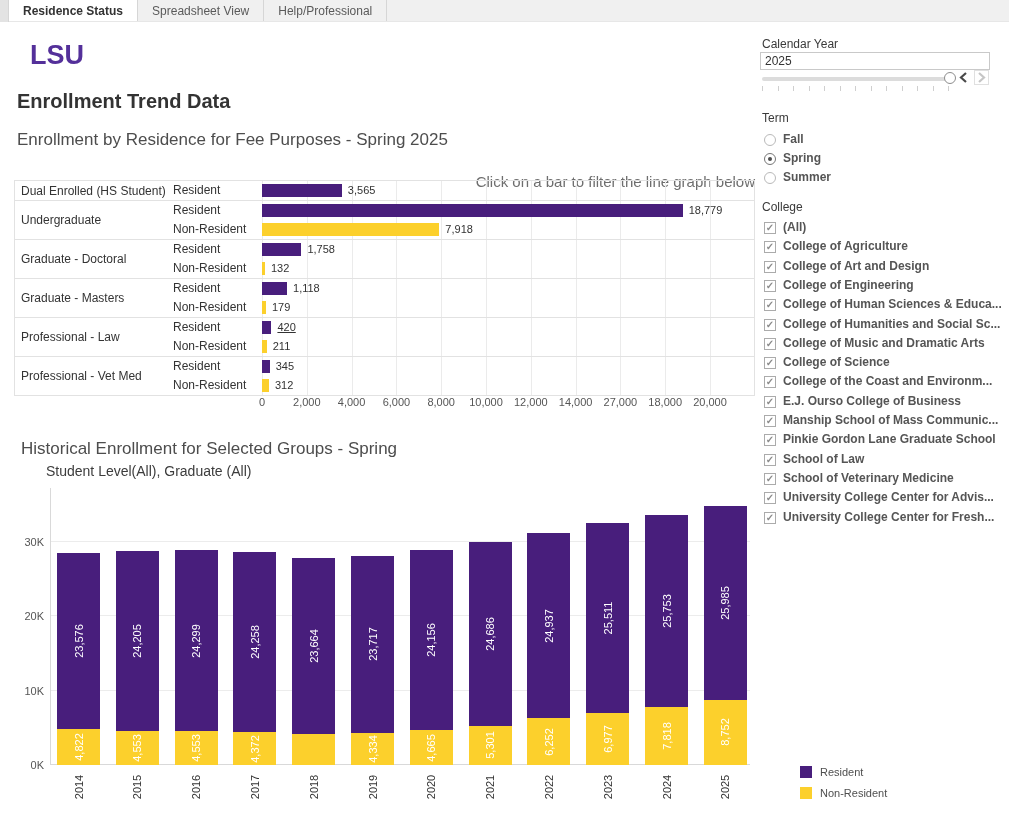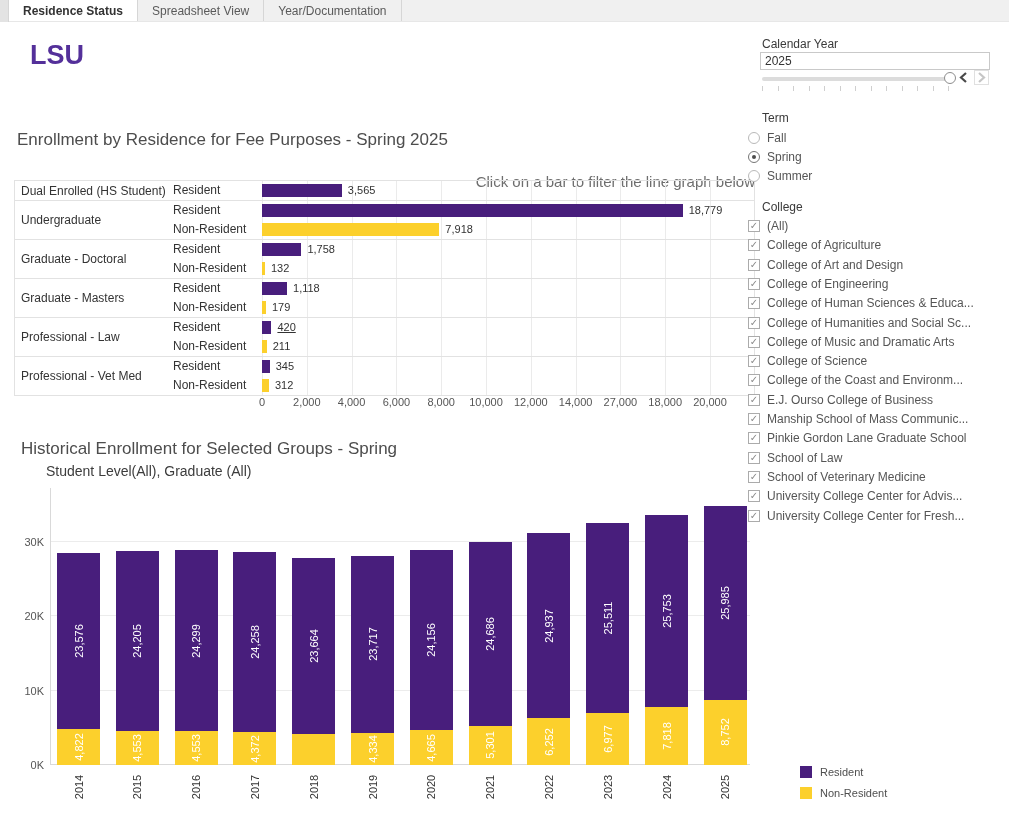--- a/index.html
+++ b/index.html
@@ -54,40 +54,41 @@
 
   
   .p-label { position:absolute; left:762px; font-size:12px; color:#3a3a3a; }
   .year-input { position:absolute; left:760px; top:52px; width:230px; height:18px; border:1px solid #c9c9c9; font-size:12px; color:#333; padding:1px 4px; font-family:"Liberation Sans", sans-serif; background:#fff; }
   .slider-track { position:absolute; left:762px; top:77px; width:186px; height:4px; background:#dcdcdc; border-radius:2px; }
   .slider-handle { position:absolute; left:944px; top:72px; width:12px; height:12px; border:1px solid #8d8d8d; border-radius:50%; background:#fff; }
   .sld-btn { position:absolute; width:15px; height:15px; top:70px; display:flex; align-items:center; justify-content:center; background:#fff; }
   .sld-ticks { position:absolute; left:762px; top:86px; width:186px; height:5px; }
   .sld-tick { position:absolute; top:0; width:1px; height:5px; background:#cfcfcf; }
 
-  .radio-row, .check-row { position:absolute; left:748px; display:flex; align-items:center; height:16px; }
+  .radio-row, .check-row { position:absolute; left:764px; display:flex; align-items:flex-end; height:16px;font-weight:bold; }
   .radio { width:12px; height:12px; border:1px solid #b9b9b9; border-radius:50%; margin-right:7px; position:relative; background:#fff; flex:none; }
   .radio.sel { border-color:#767676; }
   .radio.sel::after { content:""; position:absolute; left:3px; top:3px; width:4px; height:4px; border-radius:50%; background:#4d4d4d; }
   .checkbox { width:12px; height:12px; border:1px solid #ababab; margin-right:7px; position:relative; background:#fff; flex:none; font-size:10px; color:#8a8a8a; line-height:10px; text-align:center; }
   .opt-label { font-size:12px; color:#555; white-space:nowrap; }
 </style>
 </head>
 <body>
 
 <div class="app">
 
   <div class="tabbar" id="tabbar">
     <div class="tabspacer"></div>
   <div class="tab active">Residence Status</div>
       <div class="tab">Spreadsheet View</div>
-      <div class="tab">Year/Documentation</div>
+      <div class="tab">Help/Professional</div>
     </div>
 
   <div class="logo">LSU</div>
+  <h1 class="page-title">Enrollment Trend Data</h1>
 
   <div class="sec1-title">Enrollment by Residence for Fee Purposes - Spring 2025</div>
   <div class="sec1-hint">Click on a bar to filter the line graph below</div>
   <div class="res-table" id="resTable">
       <div class="res-group">
         <div class="res-cat">Dual Enrolled (HS Student)</div>
         <div class="res-rows">
           <div class="res-row">
             <div class="res-lab">Resident</div>
             <div class="res-plot">

